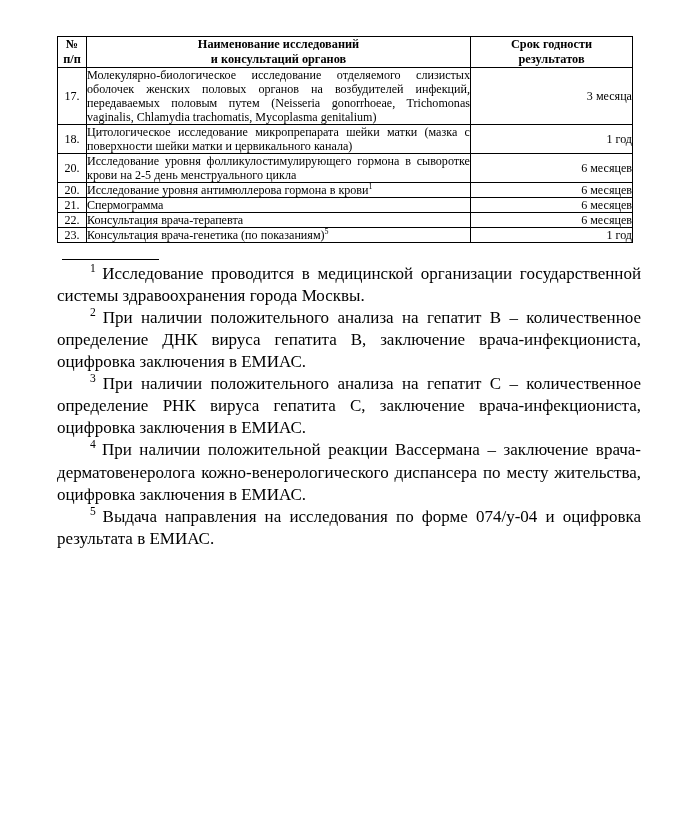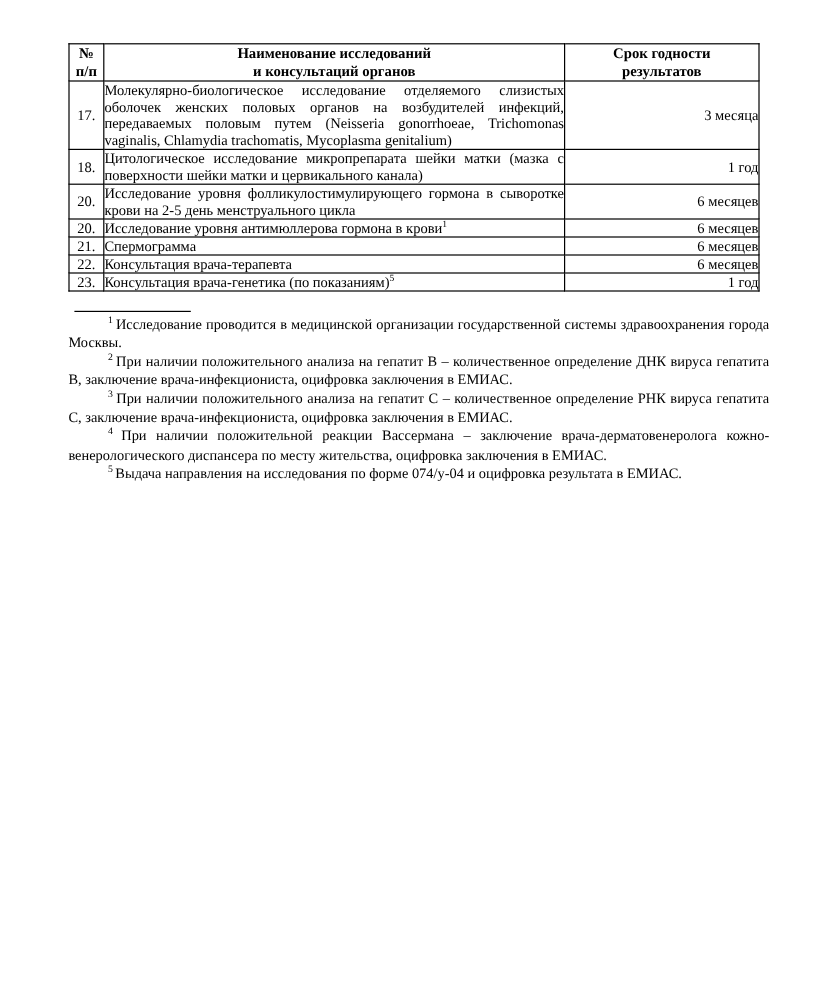--- a/index.html
+++ b/index.html
@@ -78,21 +78,21 @@
     width: 584px;
   }
   .fn-rule {
     width: 97px;
     height: 0;
     border-top: 1px solid #000000;
     margin: 0 0 3px 5px;
   }
   p.fn {
     margin: 0;
-    font-size: 12px;
+    font-size: 17px;
     line-height: 1.30;
     text-align: justify;
     text-align-last: left;
     text-indent: 33px;
     hyphens: none;
   }
   p.fn sup {
     font-size: 0.68em;
   }
   p.fn sup::after { content: " "; }

